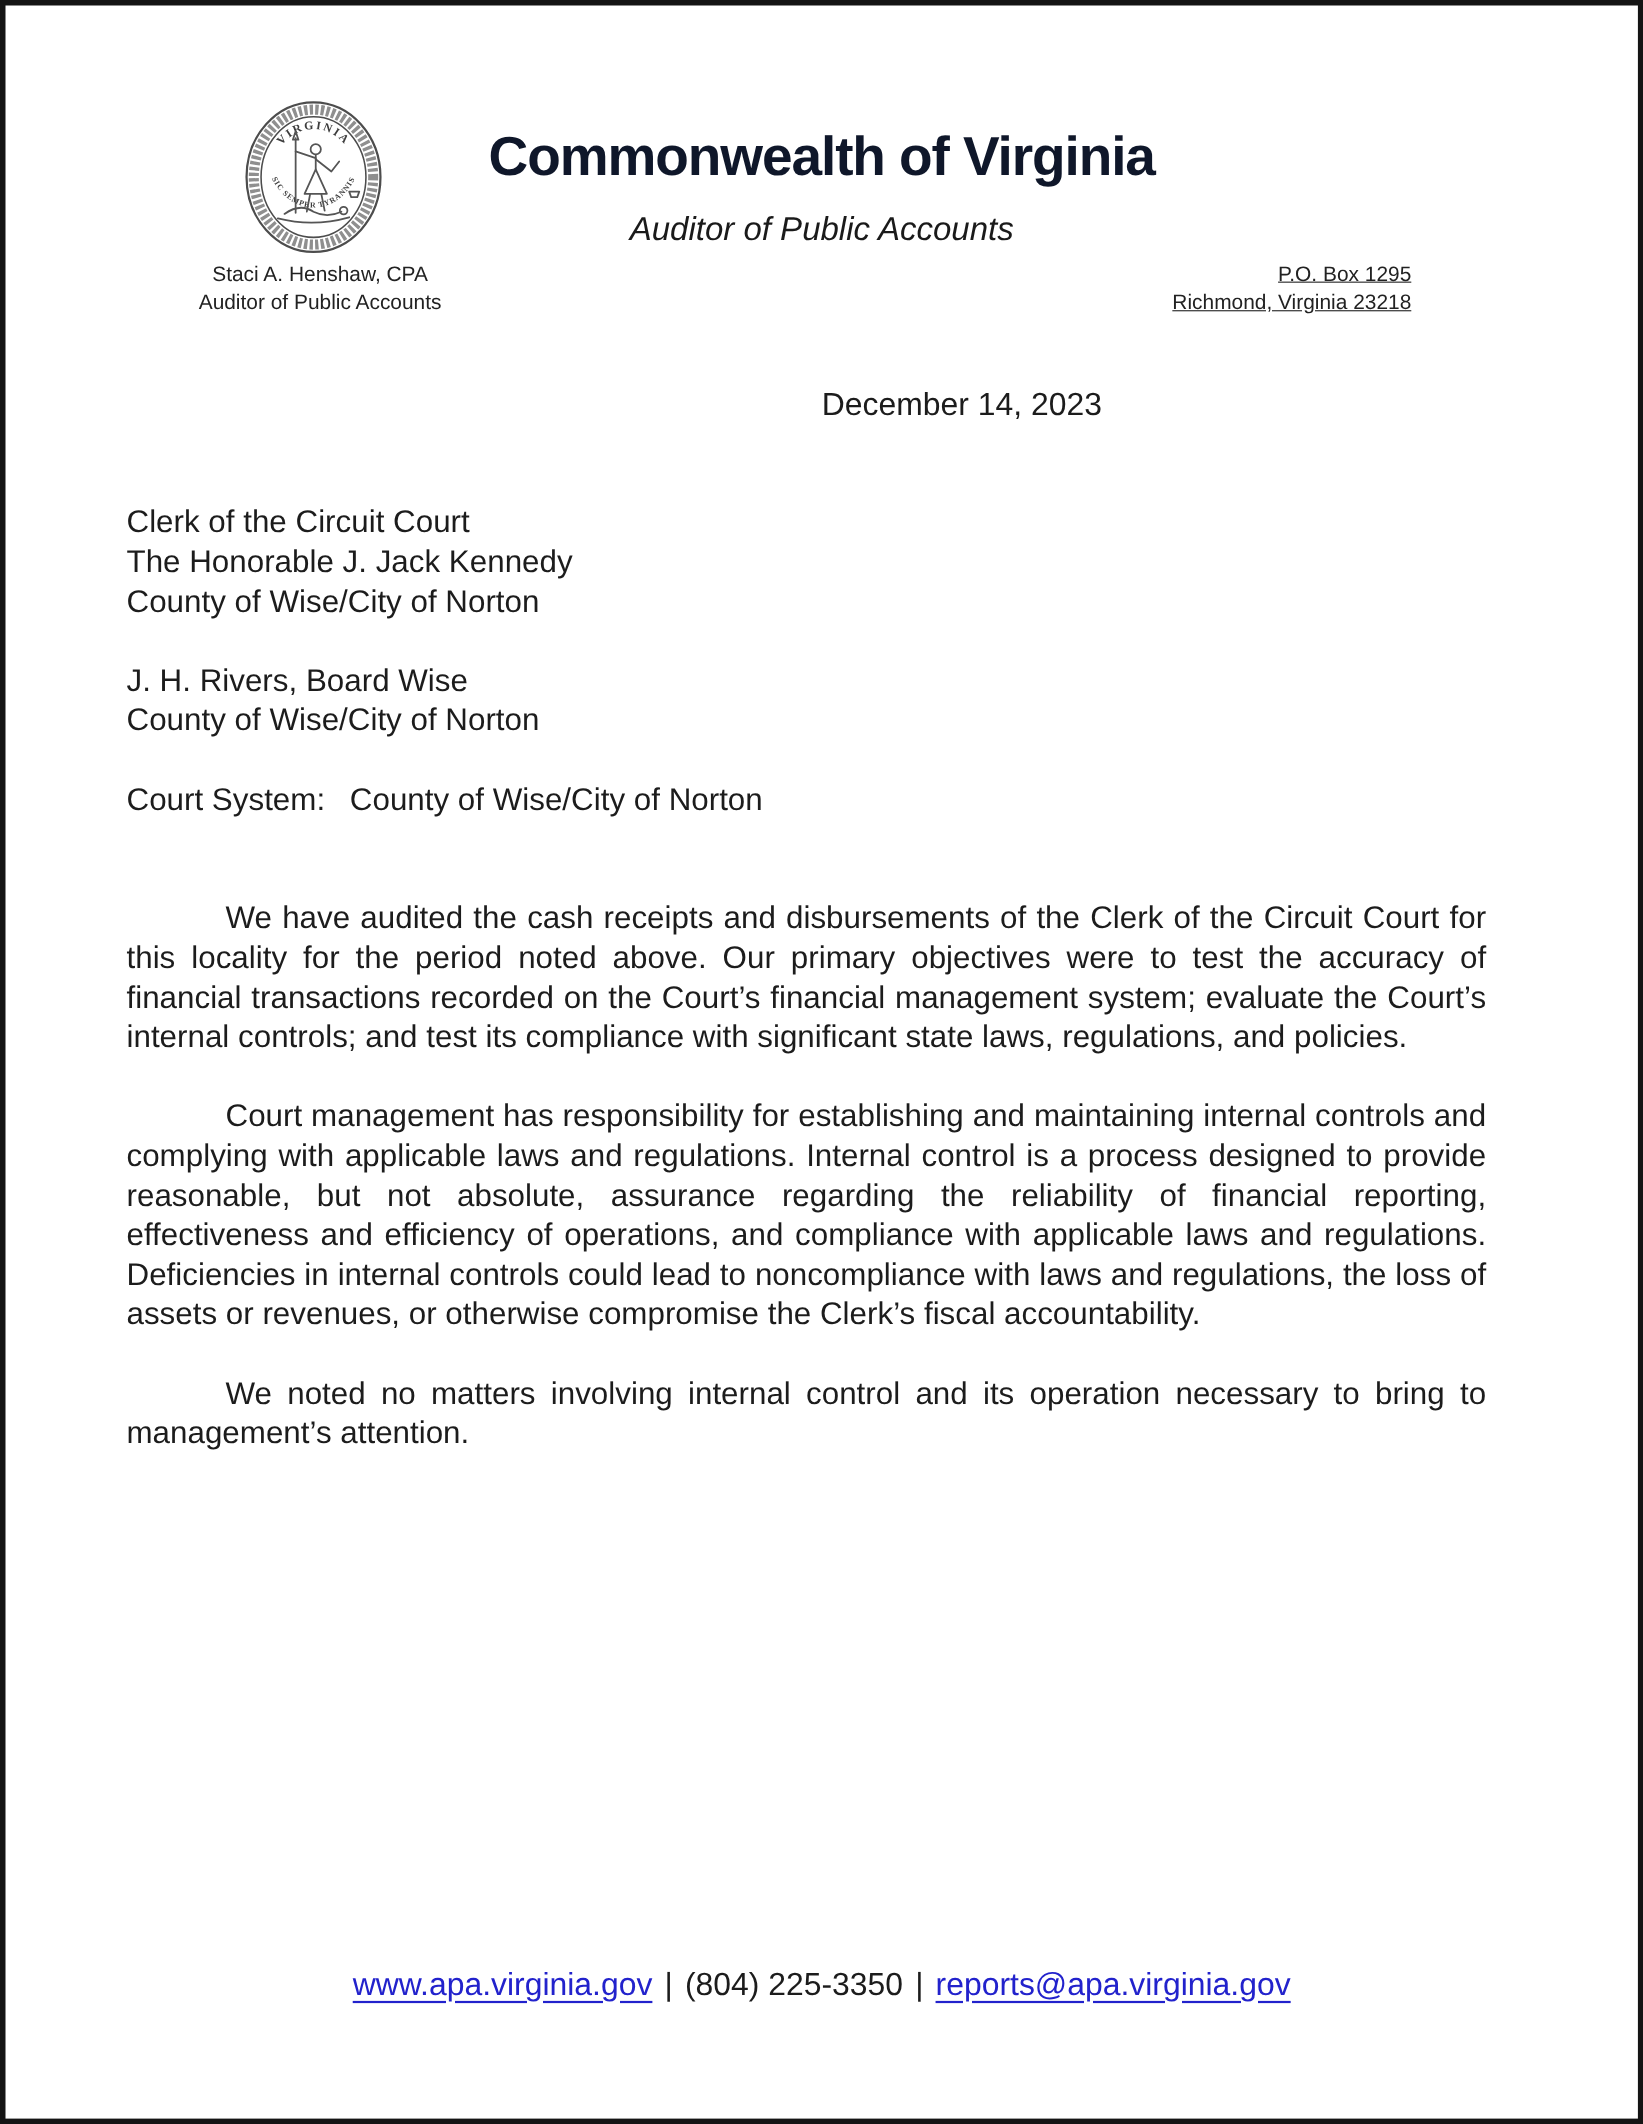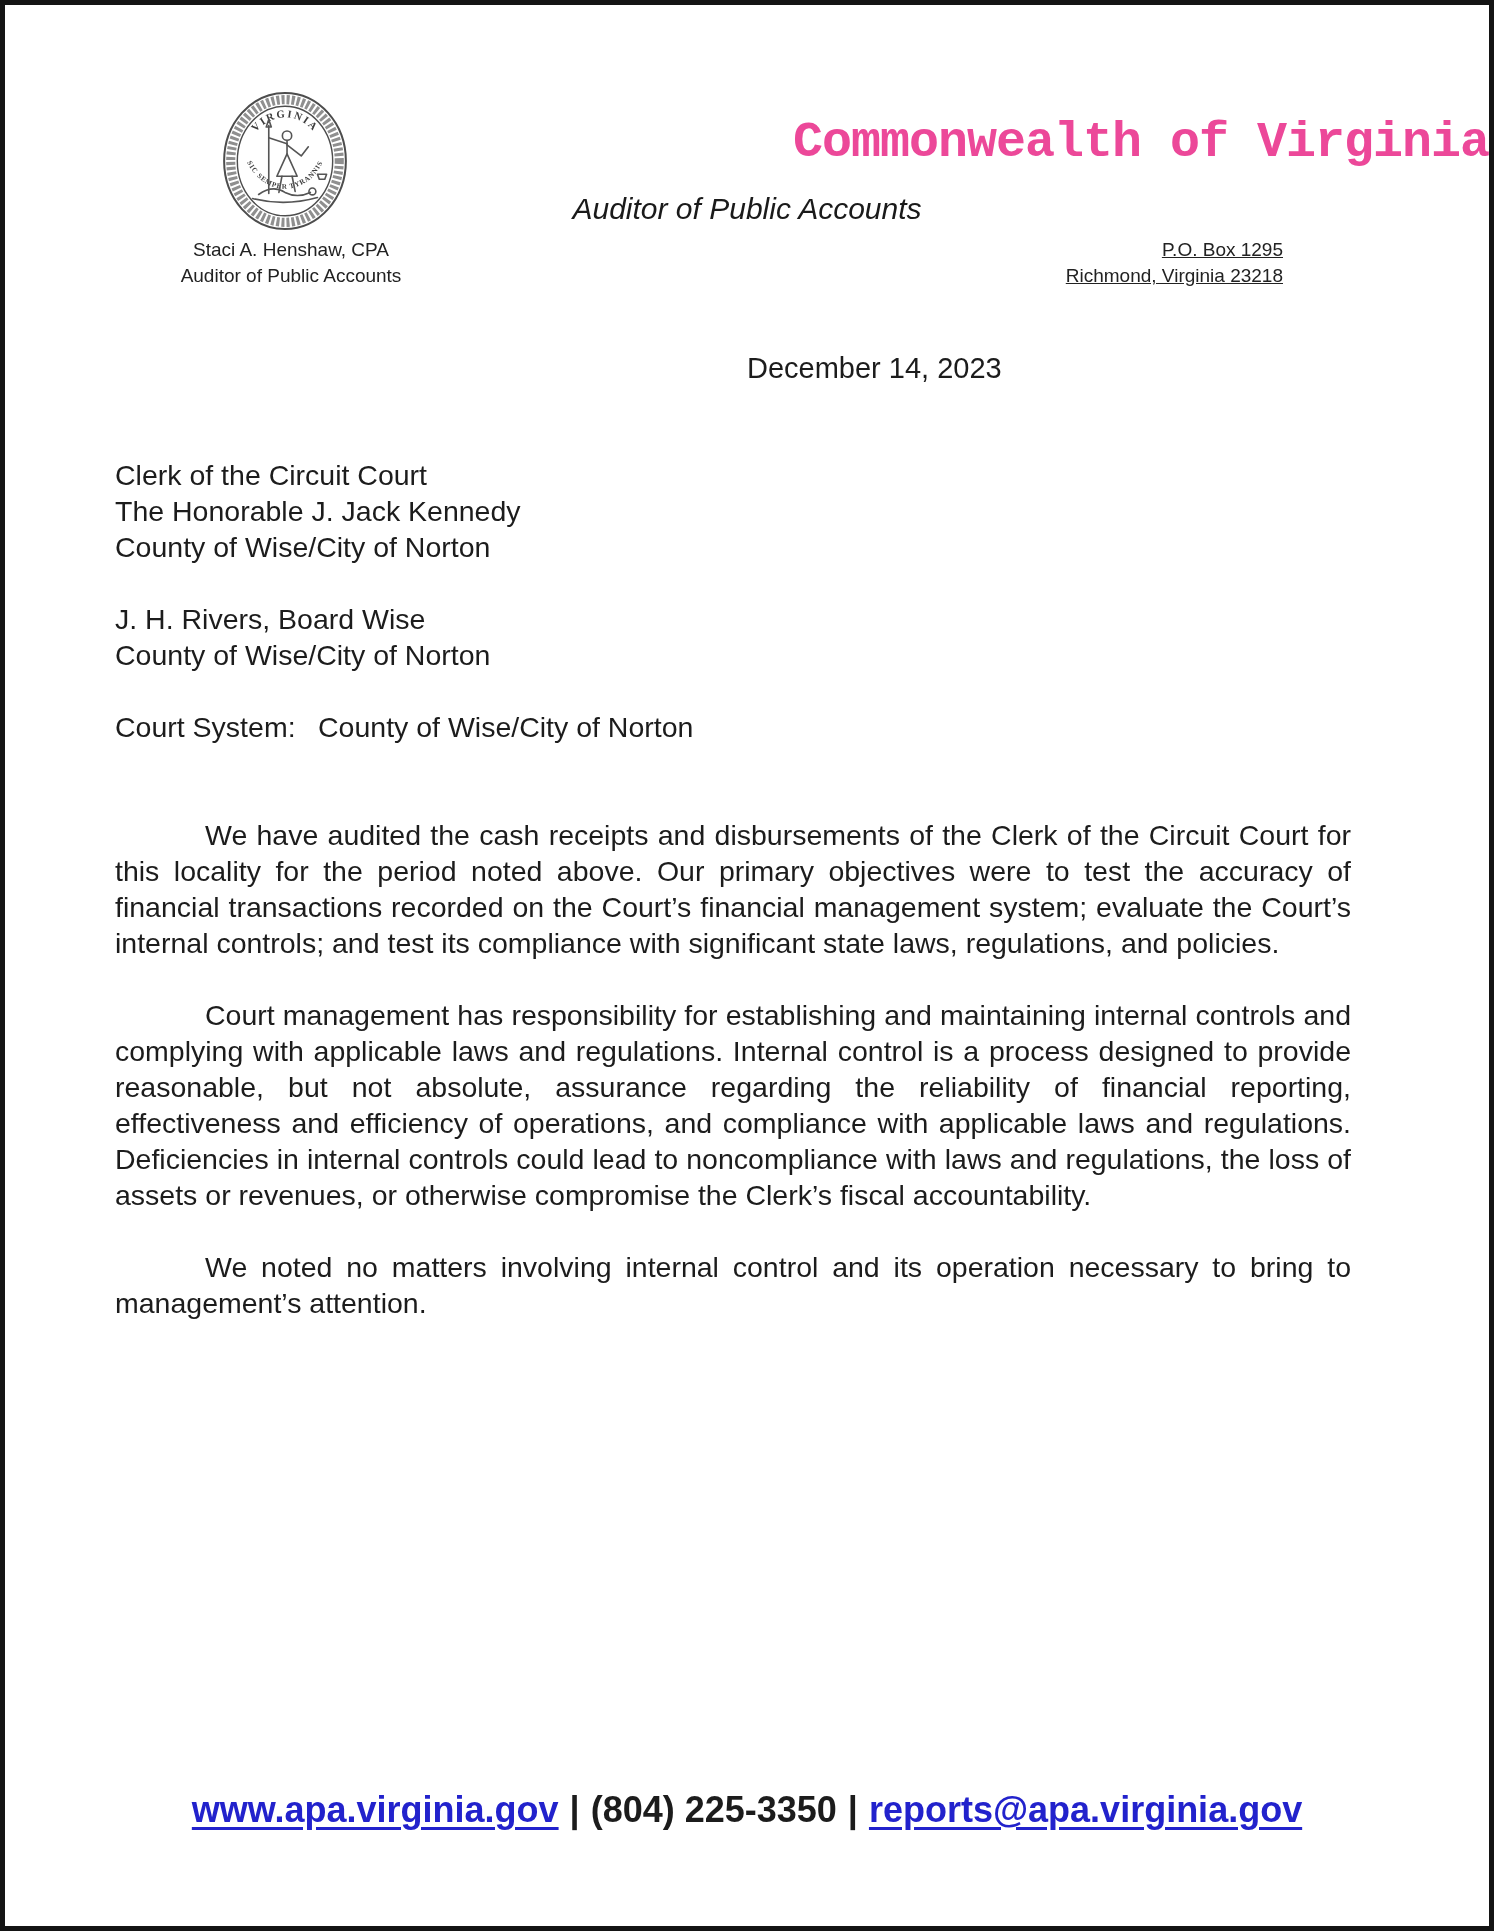--- a/index.html
+++ b/index.html
@@ -25,27 +25,26 @@
     height: 140px;
   }
   .masthead {
     position: absolute;
     left: 0;
     right: 0;
     top: 110px;
     text-align: center;
   }
   .masthead-title {
-    font-family: Liberation Mono, monospace;
+    font-family: Liberation Sans, sans-serif;
     font-weight: 700;
     font-size: 50px;
     letter-spacing: -1px;
-    color: #ec4899;
+    color: #0f172a;
     line-height: 1.1;
-    text-align: right;
   }
   .masthead-subtitle {
     margin-top: 22px;
     font-style: italic;
     font-size: 30px;
     color: #1a1a1a;
   }
   .officer-block {
     position: absolute;
     left: 156px;
@@ -99,23 +98,22 @@
     text-underline-offset: 5px;
   }
 
   
   .page-footer {
     position: absolute;
     left: 0;
     right: 0;
     top: 1784px;
     text-align: center;
-    font-size: 36px;
+    font-size: 29px;
     color: #1c1c1c;
-    font-weight: bold;
   }
   .page-footer a {
     color: #2222CC;
     text-decoration: underline;
     text-underline-offset: 5px;
   }
   .page-footer .sep { margin: 0 11px; color: #1c1c1c; }
 
   
   .seal .art { stroke: #555; fill: none; stroke-width: 1.6; stroke-linecap: round; stroke-linejoin: round; }

